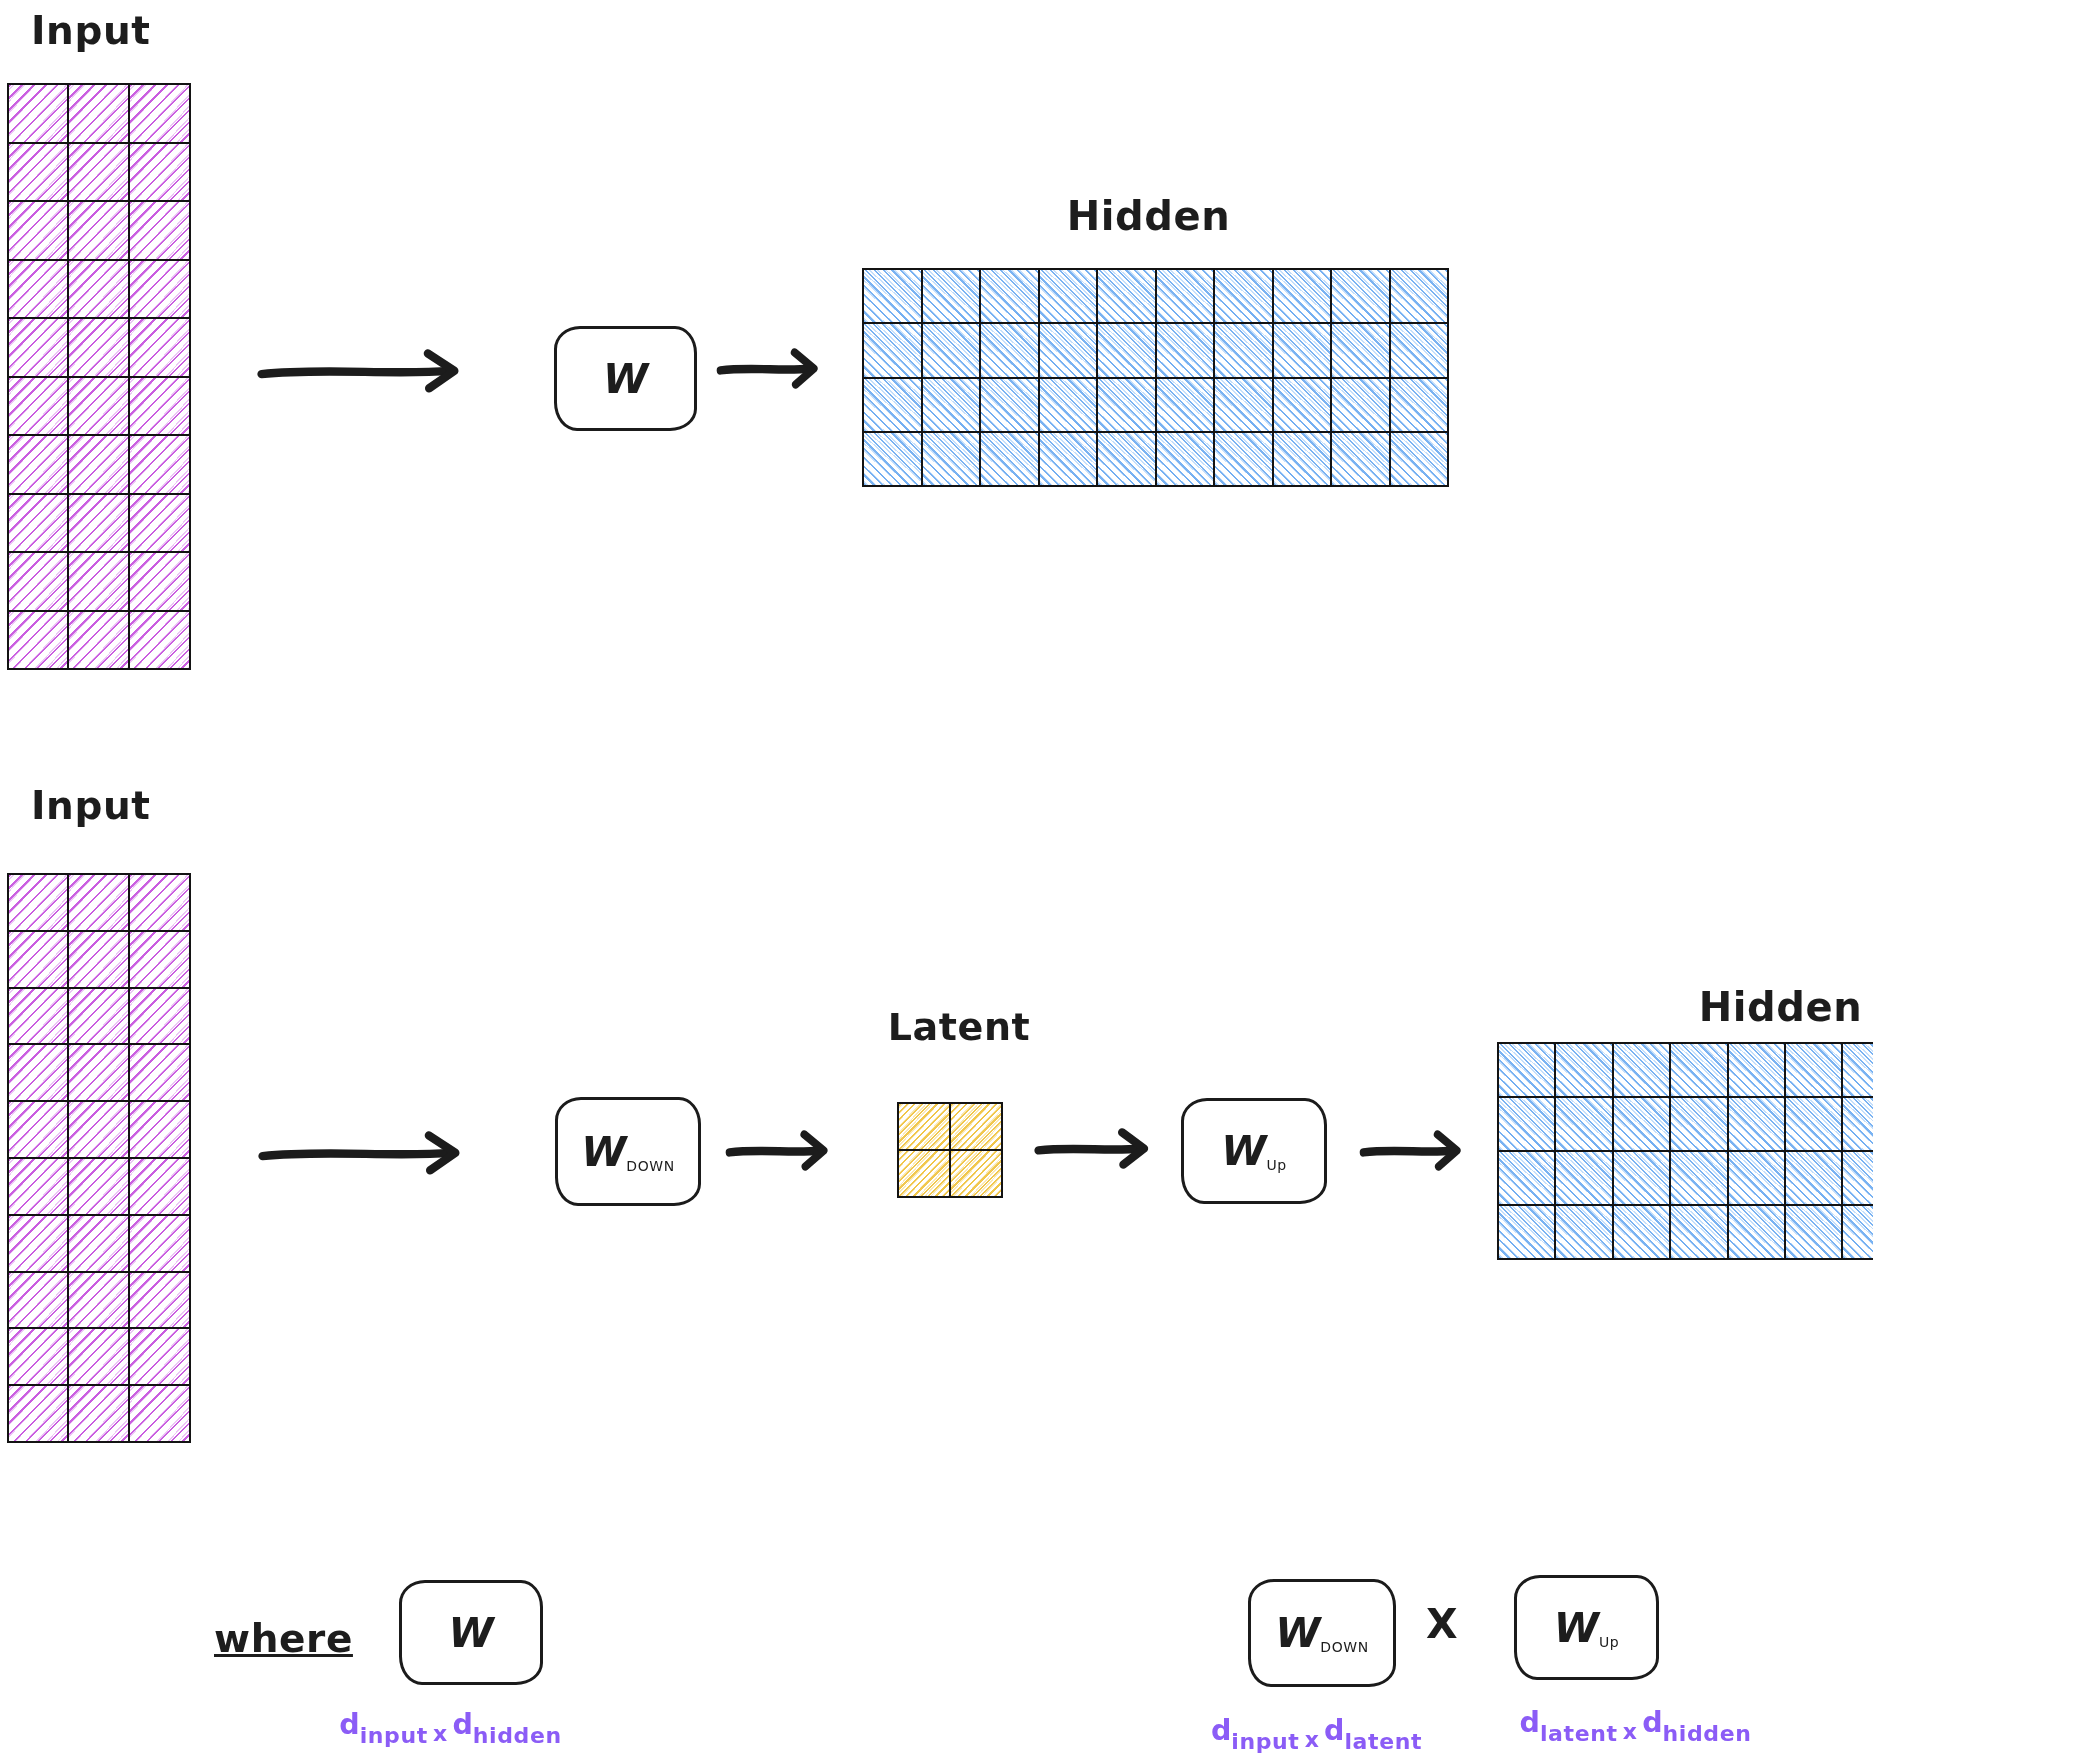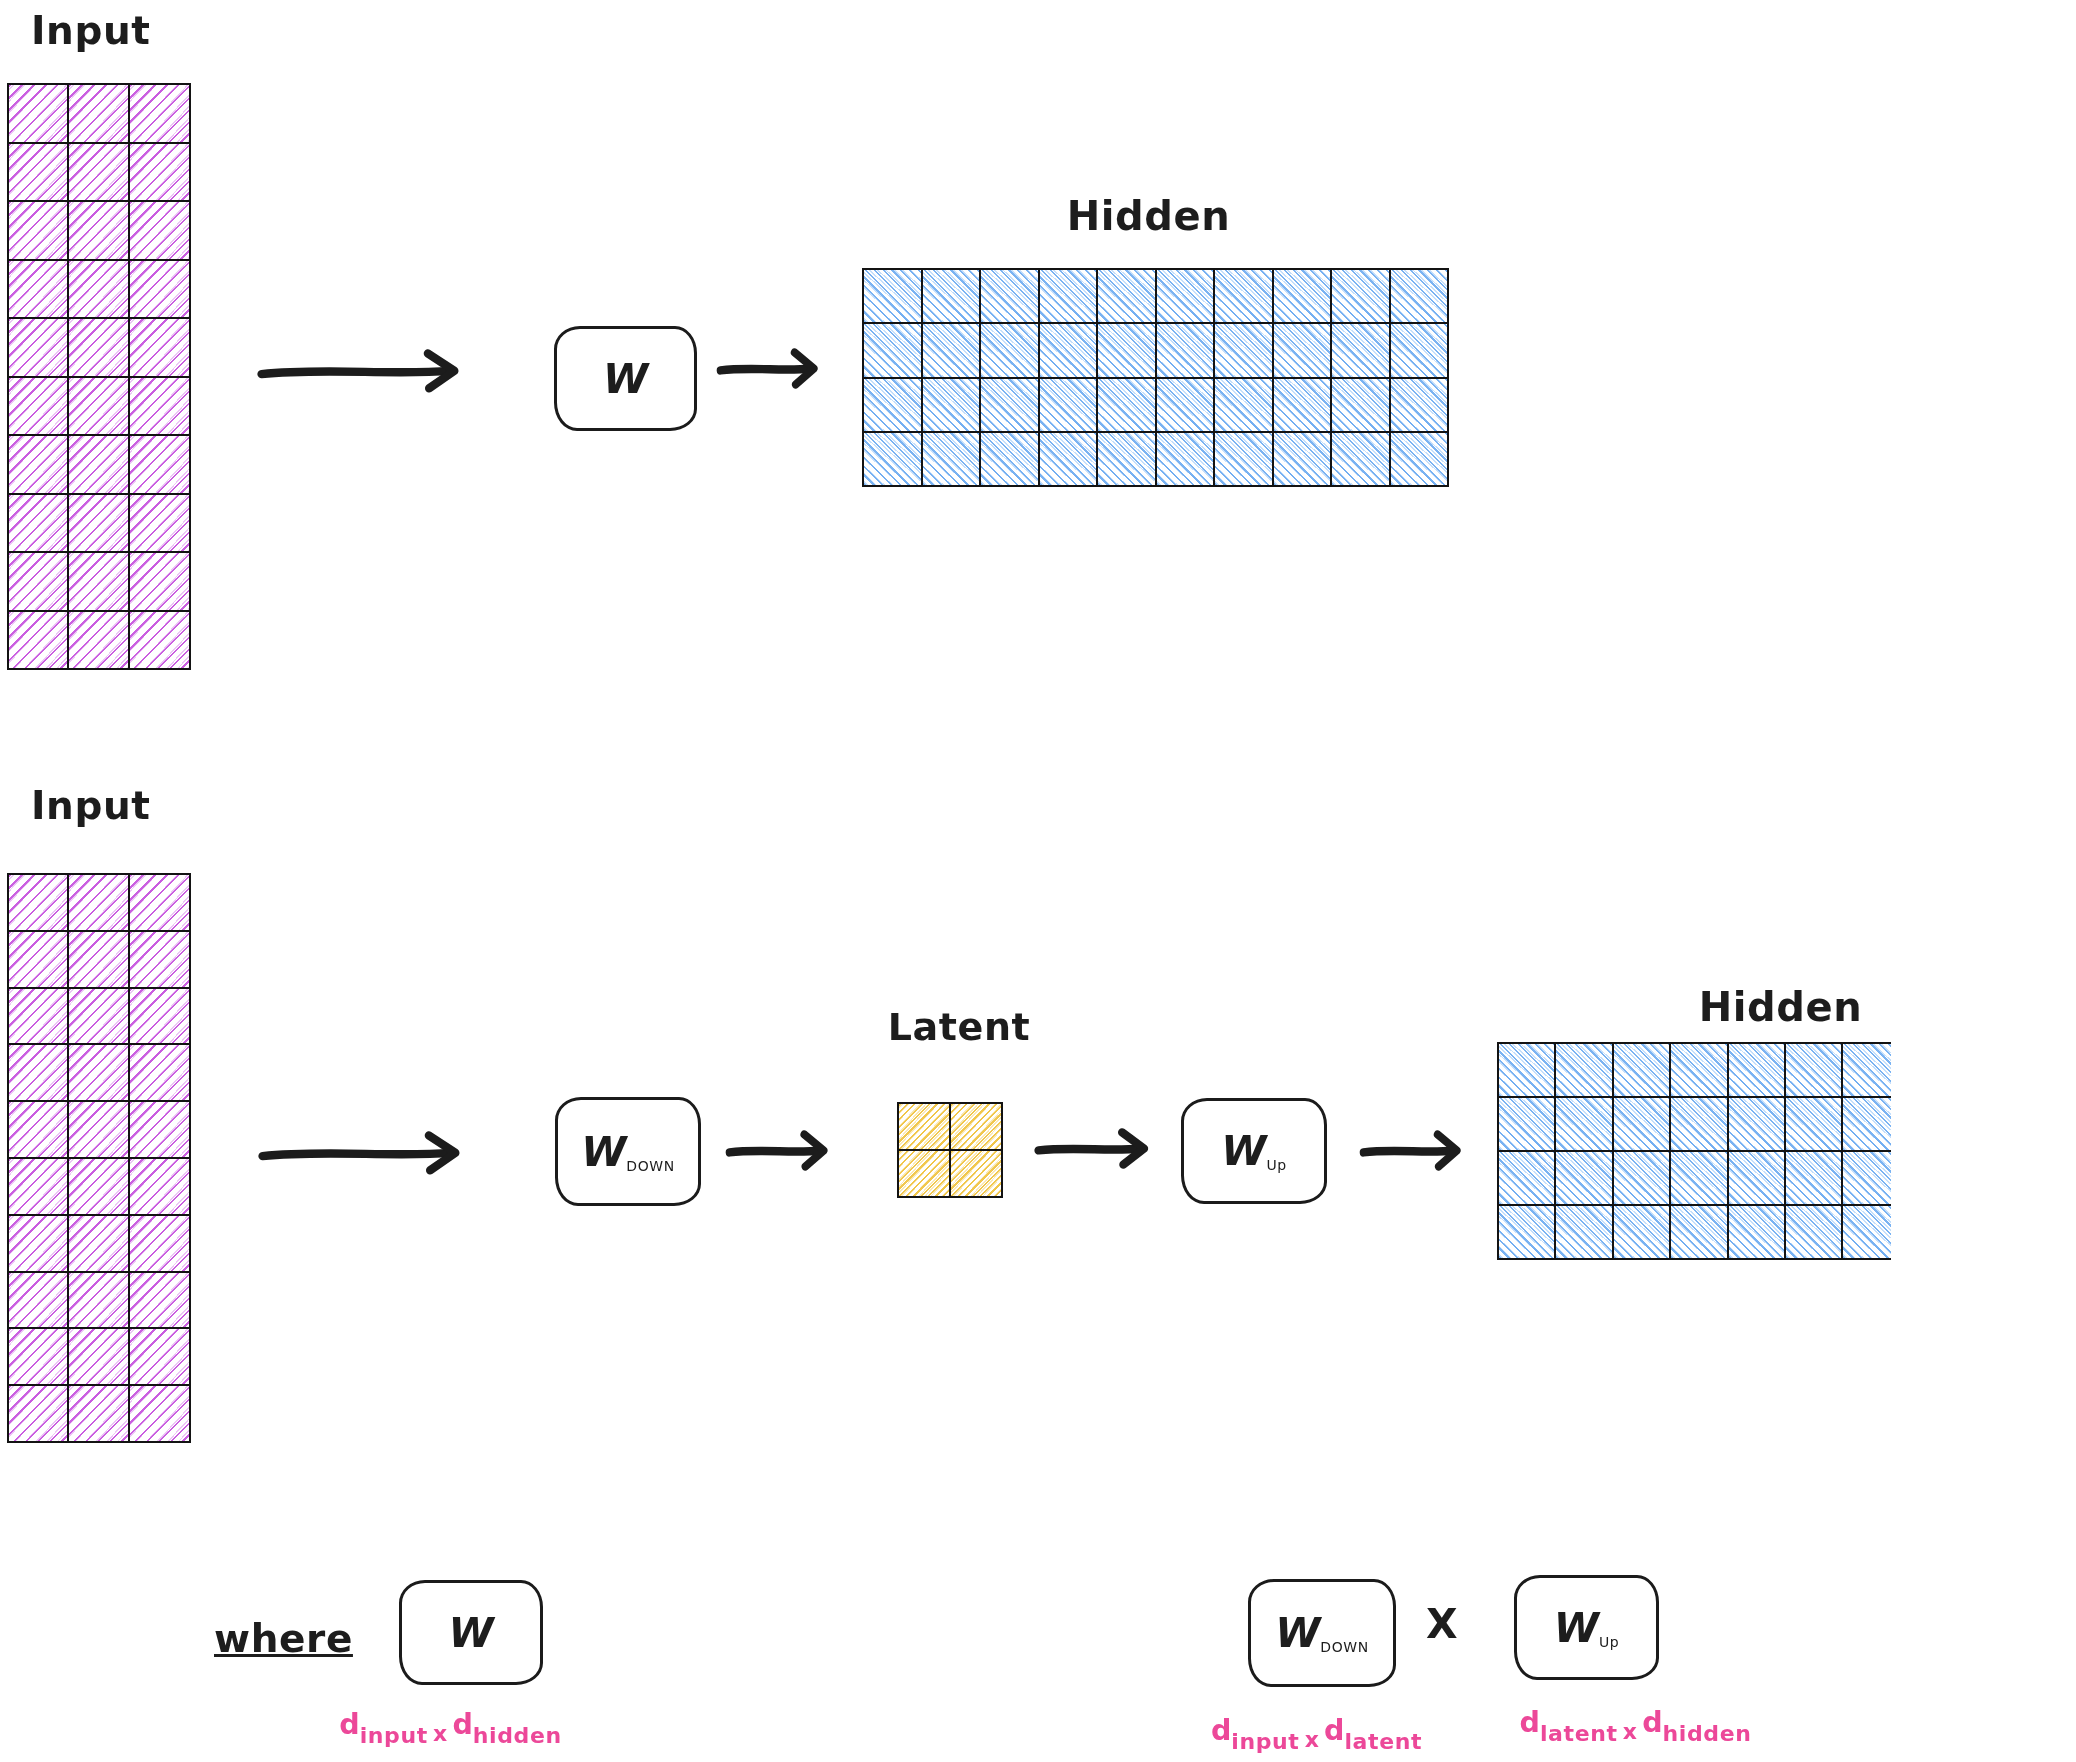--- a/index.html
+++ b/index.html
@@ -3,21 +3,20 @@
 <meta charset="utf-8">
 <style>
   html,body{margin:0;padding:0;background:#ffffff;}
   .page{
     position:relative;
     width:1873px;height:1763px;
     background:#ffffff;
     font-family:"DejaVu Sans",sans-serif;
     color:#1d1d1d;
     overflow:hidden;
-    padding-left:18px;
   }
   .hand{
     position:absolute;
     font-weight:700;
     color:#1d1d1d;
     letter-spacing:0.6px;
     white-space:nowrap;
   }
   .centered{text-align:center;}
   
@@ -79,21 +78,21 @@
     stroke-width:13;
     fill:none;
     stroke-linecap:round;
     stroke-linejoin:round;
   }
   
   .dim{
     position:absolute;
     font-weight:700;
     font-size:28.5px;
-    color:#ec4899;
+    color:#8b5cf6;
     text-align:center;
     white-space:nowrap;
   }
   .dim sub{
     font-size:22px;
     vertical-align:-9px;
     letter-spacing:0.6px;
   }
   .dimx{
     font-size:22px;

